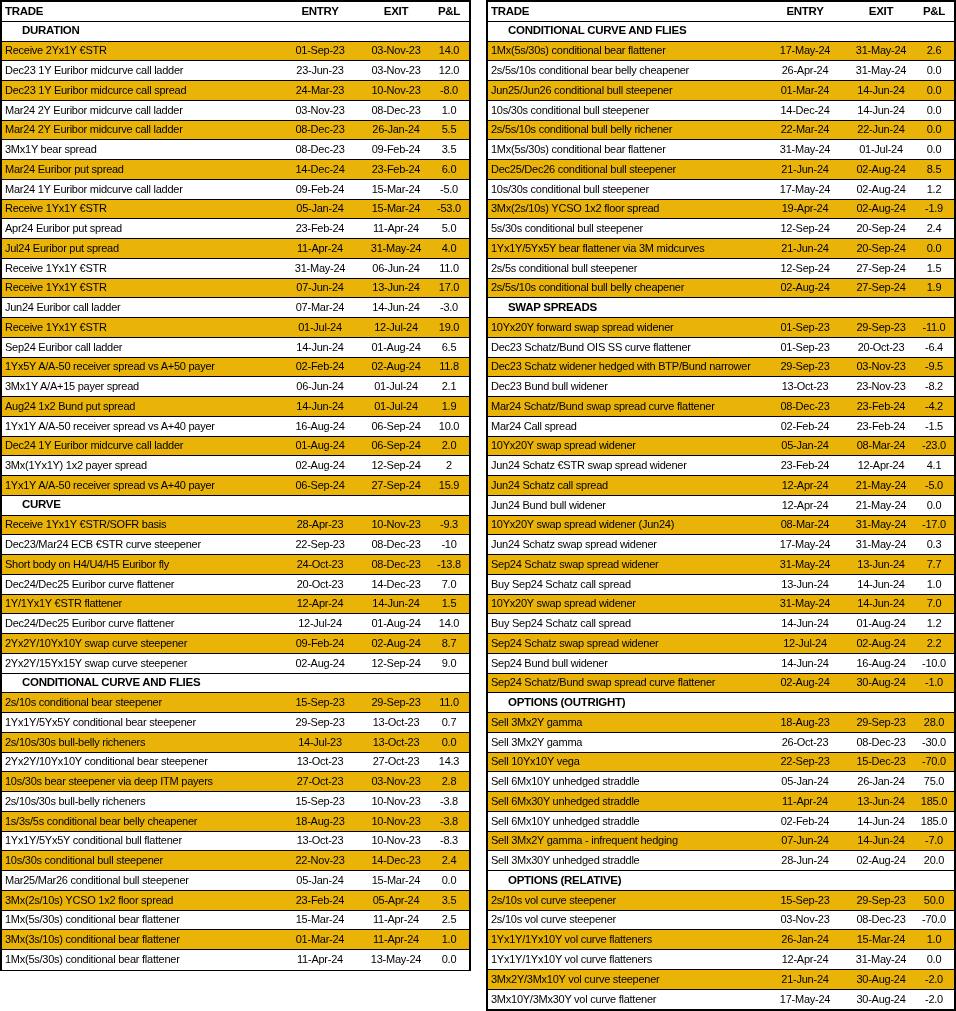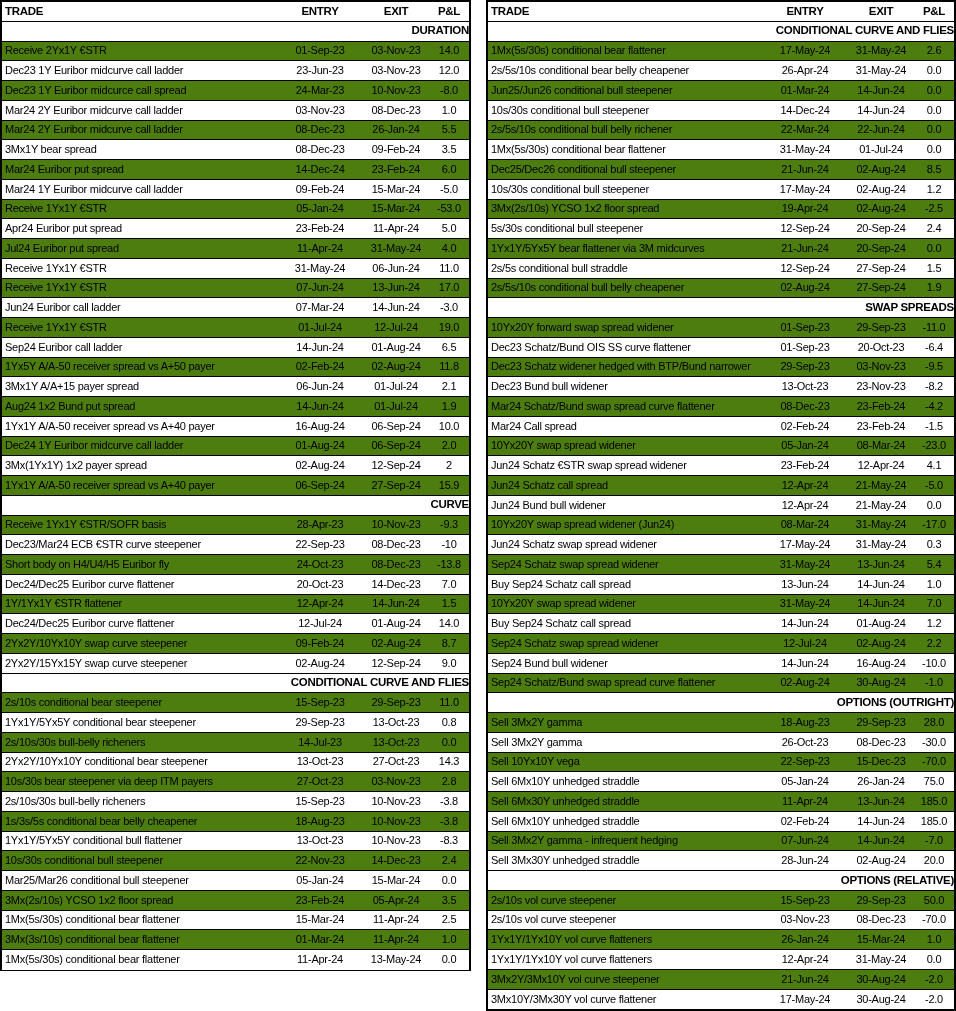--- a/index.html
+++ b/index.html
@@ -31,37 +31,37 @@
     box-sizing: border-box;
     height: 19.75px;
     border-bottom: 1px solid #000000;
     font-size: 11px;
     letter-spacing: -0.25px;
     line-height: 1;
     overflow: hidden;
     background: #ffffff;
   }
   .row:last-child { border-bottom: none; }
-  .row.shaded { background: #4d7c0f; justify-content: space-between; }
+  .row.shaded { background: #eab308; justify-content: space-between; }
   .row.header-row .cell,
   .row.section-row .cell {
     font-weight: bold;
     font-size: 11.5px;
     letter-spacing: -0.3px;
   }
   .cell {
     box-sizing: border-box;
     white-space: nowrap;
     overflow: hidden;
   }
   .c-trade { flex: 1 1 auto; padding-left: 3px; text-align: left; }
   .c-entry { width: 86px; flex: 0 0 86px; text-align: center; }
   .c-exit  { width: 66px; flex: 0 0 66px; text-align: center; }
   .c-pnl   { width: 40px; flex: 0 0 40px; text-align: center; }
-  .c-section { flex: 1 1 auto; padding-left: 3px; text-align: right; }
+  .c-section { flex: 1 1 auto; padding-left: 20px; text-align: left; }
 </style>
 </head>
 <body>
 
 <div class="canvas">
   <section class="trade-table left">
       <div class="row header-row">
         <div class="cell c-trade">TRADE</div>
         <div class="cell c-entry">ENTRY</div>
         <div class="cell c-exit">EXIT</div>
@@ -265,21 +265,21 @@
       <div class="row data-row shaded">
         <div class="cell c-trade">2s/10s conditional bear steepener</div>
         <div class="cell c-entry">15-Sep-23</div>
         <div class="cell c-exit">29-Sep-23</div>
         <div class="cell c-pnl">11.0</div>
       </div>
       <div class="row data-row">
         <div class="cell c-trade">1Yx1Y/5Yx5Y conditional bear steepener</div>
         <div class="cell c-entry">29-Sep-23</div>
         <div class="cell c-exit">13-Oct-23</div>
-        <div class="cell c-pnl">0.8</div>
+        <div class="cell c-pnl">0.7</div>
       </div>
       <div class="row data-row shaded">
         <div class="cell c-trade">2s/10s/30s bull-belly richeners</div>
         <div class="cell c-entry">14-Jul-23</div>
         <div class="cell c-exit">13-Oct-23</div>
         <div class="cell c-pnl">0.0</div>
       </div>
       <div class="row data-row">
         <div class="cell c-trade">2Yx2Y/10Yx10Y conditional bear steepener</div>
         <div class="cell c-entry">13-Oct-23</div>
@@ -402,36 +402,36 @@
       <div class="row data-row">
         <div class="cell c-trade">10s/30s conditional bull steepener</div>
         <div class="cell c-entry">17-May-24</div>
         <div class="cell c-exit">02-Aug-24</div>
         <div class="cell c-pnl">1.2</div>
       </div>
       <div class="row data-row shaded">
         <div class="cell c-trade">3Mx(2s/10s) YCSO 1x2 floor spread</div>
         <div class="cell c-entry">19-Apr-24</div>
         <div class="cell c-exit">02-Aug-24</div>
-        <div class="cell c-pnl">-2.5</div>
+        <div class="cell c-pnl">-1.9</div>
       </div>
       <div class="row data-row">
         <div class="cell c-trade">5s/30s conditional bull steepener</div>
         <div class="cell c-entry">12-Sep-24</div>
         <div class="cell c-exit">20-Sep-24</div>
         <div class="cell c-pnl">2.4</div>
       </div>
       <div class="row data-row shaded">
         <div class="cell c-trade">1Yx1Y/5Yx5Y bear flattener via 3M midcurves</div>
         <div class="cell c-entry">21-Jun-24</div>
         <div class="cell c-exit">20-Sep-24</div>
         <div class="cell c-pnl">0.0</div>
       </div>
       <div class="row data-row">
-        <div class="cell c-trade">2s/5s conditional bull straddle</div>
+        <div class="cell c-trade">2s/5s conditional bull steepener</div>
         <div class="cell c-entry">12-Sep-24</div>
         <div class="cell c-exit">27-Sep-24</div>
         <div class="cell c-pnl">1.5</div>
       </div>
       <div class="row data-row shaded">
         <div class="cell c-trade">2s/5s/10s conditional bull belly cheapener</div>
         <div class="cell c-entry">02-Aug-24</div>
         <div class="cell c-exit">27-Sep-24</div>
         <div class="cell c-pnl">1.9</div>
       </div>
@@ -507,21 +507,21 @@
       <div class="row data-row">
         <div class="cell c-trade">Jun24 Schatz swap spread widener</div>
         <div class="cell c-entry">17-May-24</div>
         <div class="cell c-exit">31-May-24</div>
         <div class="cell c-pnl">0.3</div>
       </div>
       <div class="row data-row shaded">
         <div class="cell c-trade">Sep24 Schatz swap spread widener</div>
         <div class="cell c-entry">31-May-24</div>
         <div class="cell c-exit">13-Jun-24</div>
-        <div class="cell c-pnl">5.4</div>
+        <div class="cell c-pnl">7.7</div>
       </div>
       <div class="row data-row">
         <div class="cell c-trade">Buy Sep24 Schatz call spread</div>
         <div class="cell c-entry">13-Jun-24</div>
         <div class="cell c-exit">14-Jun-24</div>
         <div class="cell c-pnl">1.0</div>
       </div>
       <div class="row data-row shaded">
         <div class="cell c-trade">10Yx20Y swap spread widener</div>
         <div class="cell c-entry">31-May-24</div>

